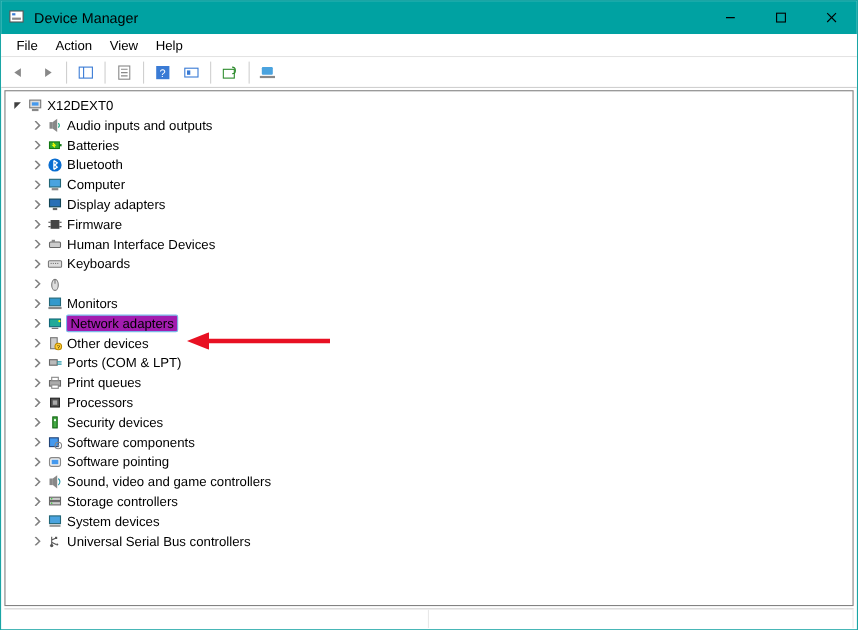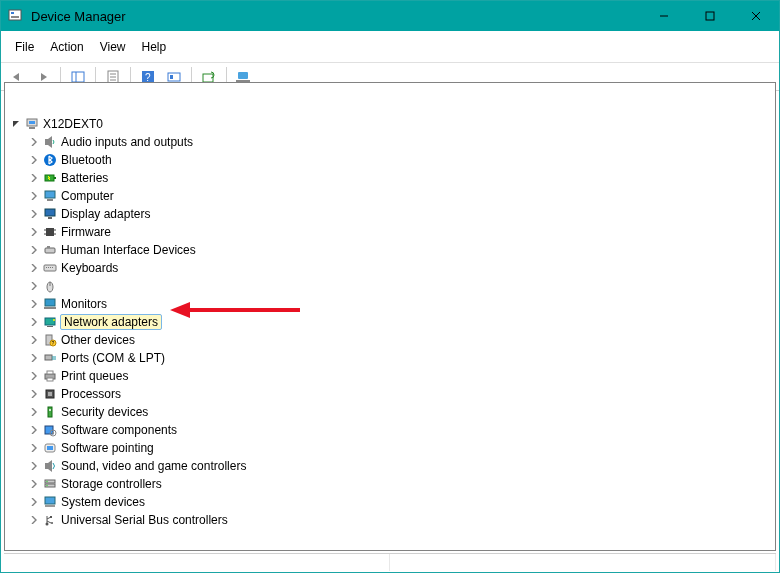--- a/index.html
+++ b/index.html
@@ -23,21 +23,21 @@
   .titlebar .app-icon { width: 28px; display:flex; justify-content:center; }
   .titlebar .title { flex: 1; padding-left: 2px; }
   .titlebar .winbtn {
     width: 46px; height: 30px;
     display: flex; align-items: center; justify-content: center;
     font-family: "Segoe UI Symbol", sans-serif;
     font-size: 10px;
     color: #000;
   }
   .menubar {
-    height: 32px;
+    height: 21px;
     background: #fff;
     display: flex;
     align-items: center;
     padding-left: 6px;
     border-bottom: 1px solid #e0e0e0;
   }
   .menubar .menu-item {
     padding: 2px 8px;
     font-size: 12px;
   }
@@ -76,24 +76,24 @@
   .node .chev {
     width: 14px; display:flex; justify-content:center;
     color: #5a5a5a;
     font-size: 10px;
   }
   .node .nicon {
     width: 18px; display:flex; justify-content:center; align-items:center;
     font-size: 13px;
   }
   .node .label { padding-left: 2px; font-size: 12px; }
-  .node.root { padding-left: 4px; margin-top: 28px; }
+  .node.root { padding-left: 4px; }
   .node.cat  { padding-left: 22px; }
   .node.selected .label {
-    background: #fef9c3;
+    background: #a21caf;
     border: 1px solid #7ab7e8;
     border-radius: 2px;
     padding: 0 3px;
     margin-left: 1px;
     line-height: 14px;
   }
   .arrow {
     position: absolute;
     pointer-events: none;
     top: 302px; left: 170px;
@@ -233,40 +233,40 @@
         <span class="label">Audio inputs and outputs</span>
       </div>
       <div class="node cat">
         <span class="chev">
           <svg width="8" height="8">
             <path d="M2 0 L6 4 L2 8" fill="none" stroke="#808080" stroke-width="1.4"></path>
           </svg>
         </span>
         <span class="nicon">
           <svg width="14" height="14">
-            <circle cx="7" cy="7" r="6" fill="#0a6ed1"></circle>
-            <path d="M6 3 L9 5 L6 8 M6 11 L9 9 L6 6 M6 3 L6 11" fill="none" stroke="#fff" stroke-width="1.2"></path>
-          </svg>
-        </span>
-        <span class="label">Bluetooth</span>
-      </div>
-      <div class="node cat">
-        <span class="chev">
-          <svg width="8" height="8">
-            <path d="M2 0 L6 4 L2 8" fill="none" stroke="#808080" stroke-width="1.4"></path>
-          </svg>
-        </span>
-        <span class="nicon">
-          <svg width="14" height="14">
             <rect x="2" y="4" width="9" height="6" fill="#3a3" stroke="#171"></rect>
             <rect x="11" y="6" width="2" height="2" fill="#171"></rect>
             <path d="M5 5 L7 7 L5 7 L7 9" fill="none" stroke="#ff0"></path>
           </svg>
         </span>
         <span class="label">Batteries</span>
+      </div>
+      <div class="node cat">
+        <span class="chev">
+          <svg width="8" height="8">
+            <path d="M2 0 L6 4 L2 8" fill="none" stroke="#808080" stroke-width="1.4"></path>
+          </svg>
+        </span>
+        <span class="nicon">
+          <svg width="14" height="14">
+            <circle cx="7" cy="7" r="6" fill="#0a6ed1"></circle>
+            <path d="M6 3 L9 5 L6 8 M6 11 L9 9 L6 6 M6 3 L6 11" fill="none" stroke="#fff" stroke-width="1.2"></path>
+          </svg>
+        </span>
+        <span class="label">Bluetooth</span>
       </div>
       <div class="node cat">
         <span class="chev">
           <svg width="8" height="8">
             <path d="M2 0 L6 4 L2 8" fill="none" stroke="#808080" stroke-width="1.4"></path>
           </svg>
         </span>
         <span class="nicon">
           <svg width="14" height="14">
             <rect x="2" y="2" width="10" height="7" fill="#4aa3df" stroke="#267"></rect>

